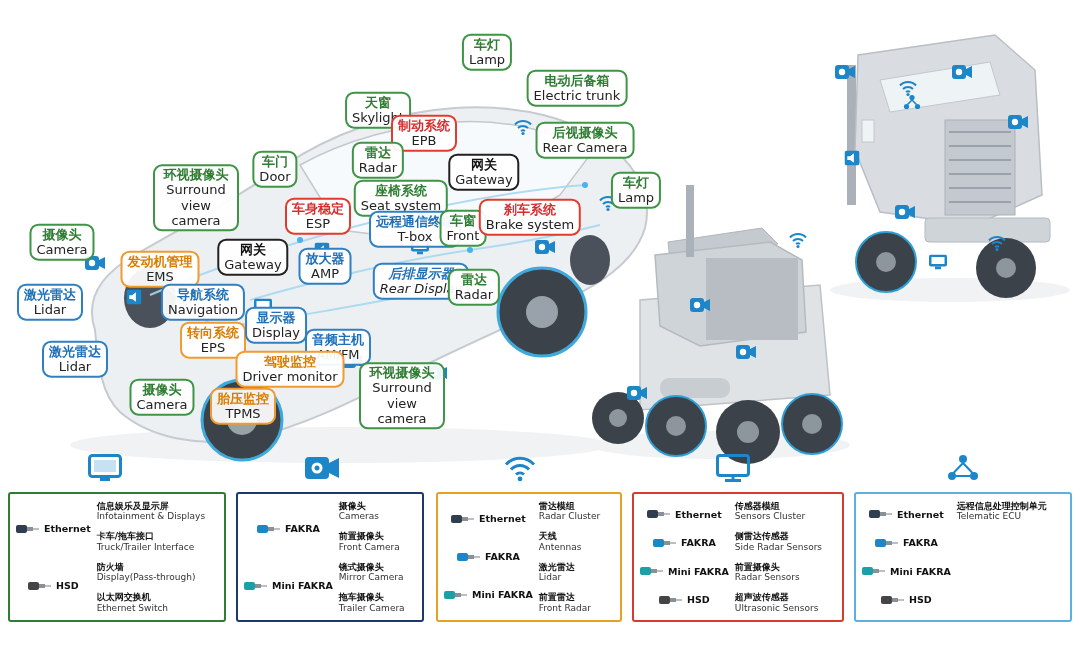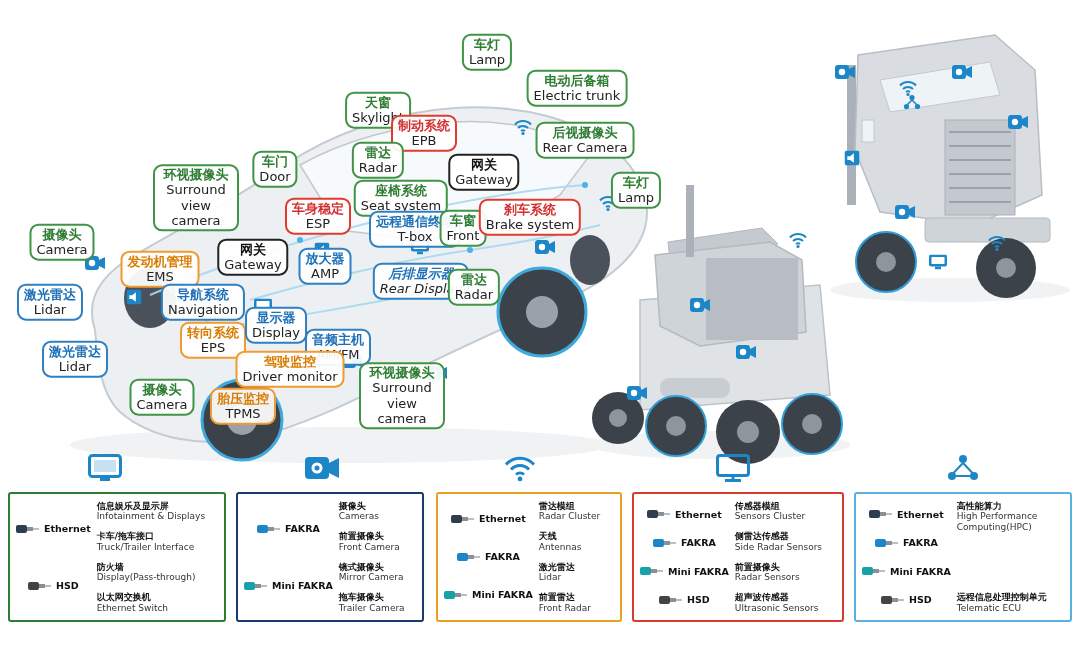--- a/index.html
+++ b/index.html
@@ -586,23 +586,19 @@
             <svg width="24" height="12" viewBox="0 0 24 12">
               <rect x="0" y="2" width="11" height="8" rx="2" fill="#444"></rect>
               <rect x="11" y="4" width="6" height="4" fill="#8a9096"></rect>
               <rect x="17" y="5" width="6" height="2" fill="#b9bfc5"></rect>
             </svg>
             <span>HSD</span>
           </div>
         </div>
         <div class="lrows">
           <div class="lrow">
-            <span class="zh">高性能算力</span>
-            <span class="en">High Performance Computing(HPC)</span>
-          </div>
-          <div class="lrow">
             <span class="zh">远程信息处理控制单元</span>
             <span class="en">Telematic ECU</span>
           </div>
         </div>
       </div>
     </div>
 </div>
 
 </body></html>

